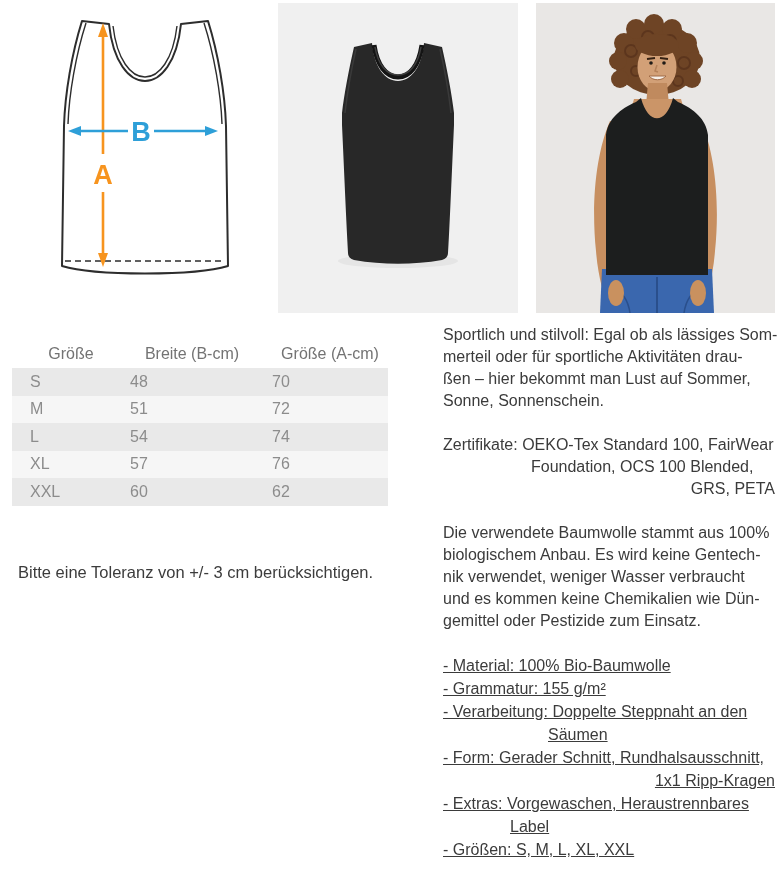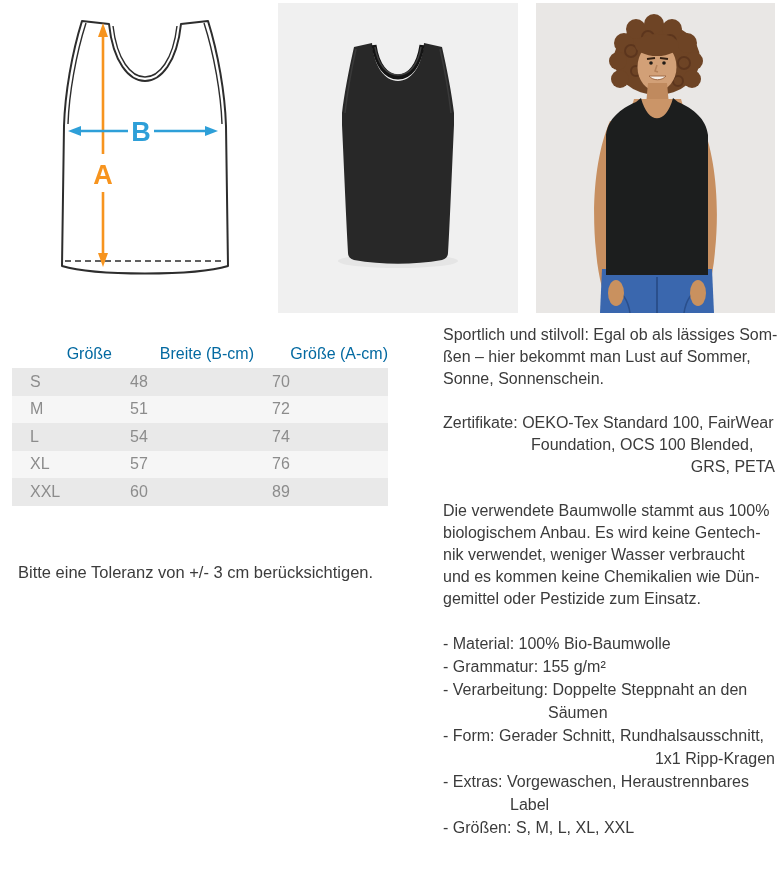--- a/index.html
+++ b/index.html
@@ -7,33 +7,33 @@
         font-family:"Liberation Sans",sans-serif;}
 
   
   .diagram-wrap{position:absolute;left:35px;top:8px;width:220px;height:292px;}
   .flat-photo{position:absolute;left:278px;top:3px;width:240px;height:310px;background:#f0f0f0;}
   .model-photo{position:absolute;left:536px;top:3px;width:239px;height:310px;background:#e9e7e5;}
 
   
   .size-table{position:absolute;left:12px;top:340px;width:376px;border-collapse:collapse;
               font-size:16px;color:#8c8c8c;table-layout:fixed;}
-  .size-table th{font-weight:normal;text-align:right;height:28px;padding:0 0 0 18px;color:#0369a1;}
+  .size-table th{font-weight:normal;text-align:center;height:28px;padding:0 0 0 18px;color:#737373;}
   .size-table td{height:27.5px;padding:0 0 0 18px;}
   .size-table tbody tr:nth-child(odd){background:#e9e9e9;}
   .size-table tbody tr:nth-child(even){background:#f6f6f6;}
   .col-size{width:100px;} .col-w{width:142px;} .col-l{width:134px;}
 
   .tolerance{position:absolute;left:18px;top:563px;font-size:16.5px;color:#3c3c3c;white-space:nowrap;text-align:center;}
 
   
   .description{position:absolute;left:407px;top:324px;width:368px;font-size:16px;color:#3b3b3b;}
   .para{margin:0 0 22px 0;}
   .ln{height:22px;line-height:22px;white-space:nowrap;margin-left:36px;}
-  .specs .ln{height:23px;line-height:23px;}
+  .specs .ln{height:23px;line-height:23px;text-decoration:underline;}
   .sp-ind-a{padding-left:105px;} .sp-ind-b{padding-left:60px;text-align:right;} .sp-ind-c{padding-left:67px;}
   .ct-ind-a{padding-left:88px;}  .ct-ind-b{padding-left:122px;text-align:right;}
 
   svg text{font-family:"Liberation Sans",sans-serif;font-weight:bold;}
 </style>
 </head>
 <body>
 
 <div class="page">
 
@@ -172,30 +172,31 @@
         <td>74</td>
       </tr>
       <tr>
         <td>XL</td>
         <td>57</td>
         <td>76</td>
       </tr>
       <tr>
         <td>XXL</td>
         <td>60</td>
-        <td>89</td>
+        <td>62</td>
       </tr>
     </tbody>
   </table>
 
   <div class="tolerance">Bitte eine Toleranz von +/- 3 cm berücksichtigen.</div>
 
   <div class="description">
     <div class="para">
       <div class="ln">Sportlich und stilvoll: Egal ob als lässiges Som-</div>
+      <div class="ln">merteil oder für sportliche Aktivitäten drau-</div>
       <div class="ln">ßen – hier bekommt man Lust auf Sommer,</div>
       <div class="ln">Sonne, Sonnenschein.</div>
     </div>
     <div class="para">
       <div class="ln">Zertifikate: OEKO-Tex Standard 100, FairWear</div>
       <div class="ln ct-ind-a">Foundation, OCS 100 Blended,</div>
       <div class="ln ct-ind-b">GRS, PETA</div>
     </div>
     <div class="para">
       <div class="ln">Die verwendete Baumwolle stammt aus 100%</div>

